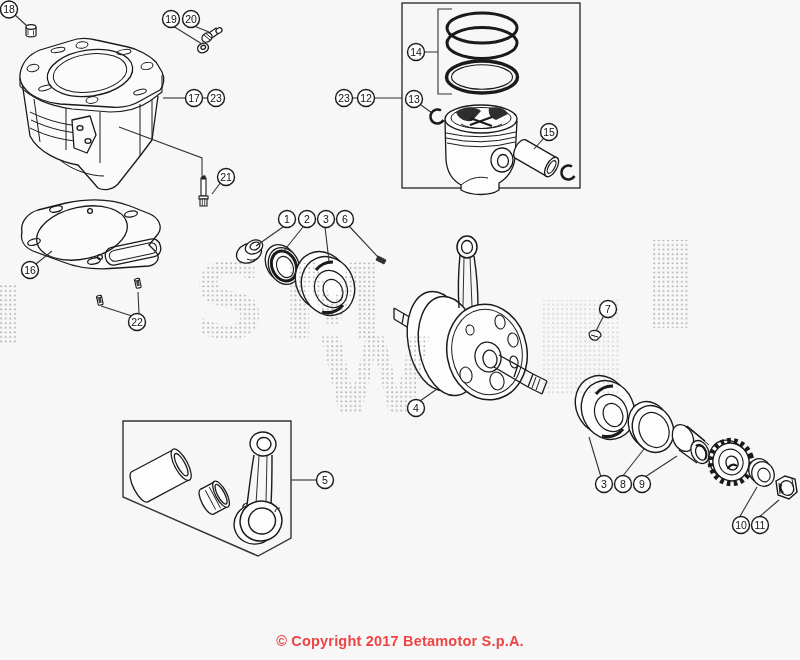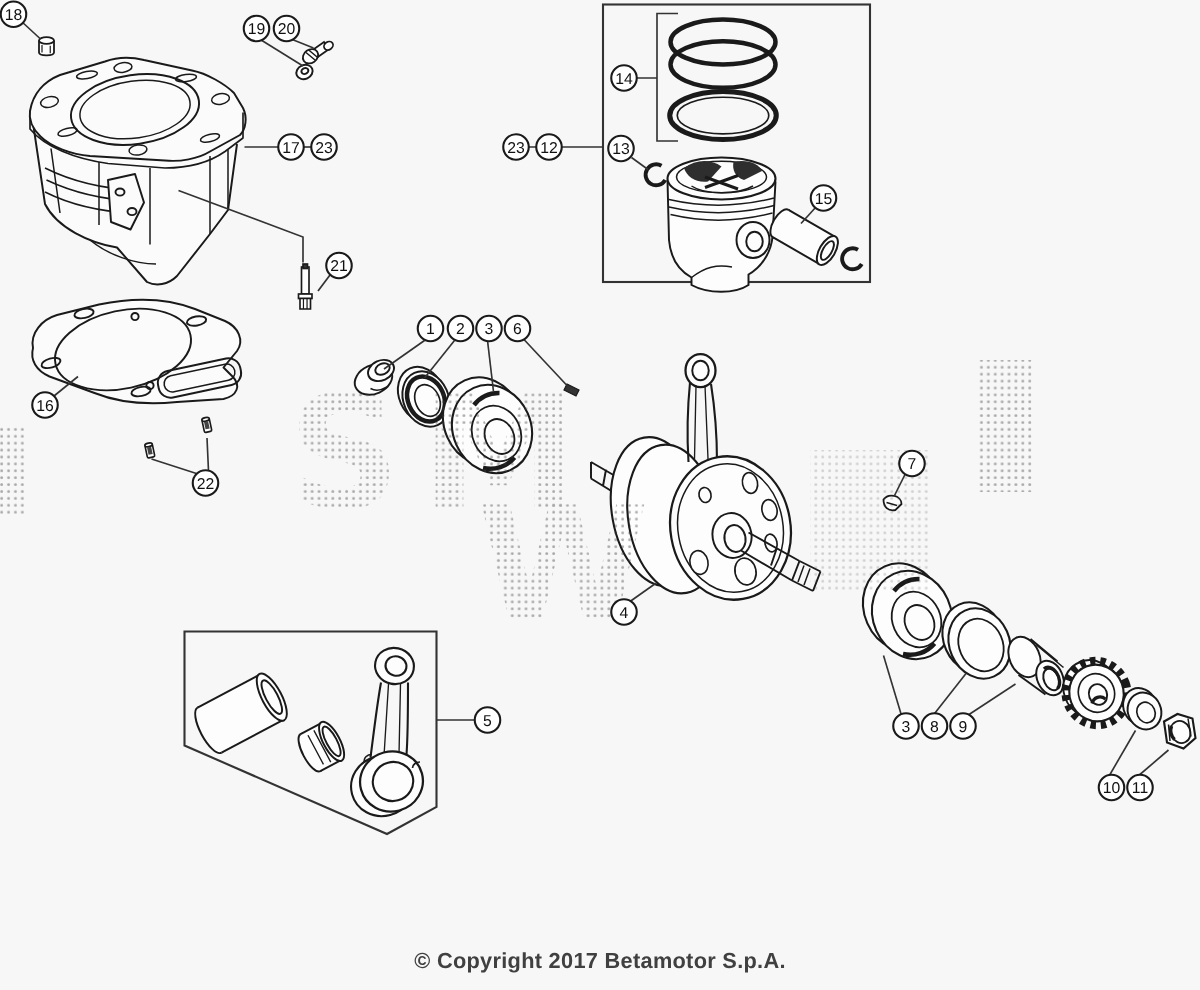--- a/index.html
+++ b/index.html
@@ -1,21 +1,21 @@
 <!DOCTYPE html>
 <html><head>
 <meta charset="utf-8">
 <style>
   html,body{margin:0;padding:0;}
   body{font-family:"Liberation Sans",sans-serif;background:#e9e9e9;}
   #stage{position:relative;width:800px;height:660px;background:#f7f7f7;overflow:hidden;}
   #art{position:absolute;left:0;top:0;}
   .copyright{
     position:absolute;left:0;top:633px;width:800px;text-align:center;
-    font-size:14.5px;font-weight:bold;color:#404040;letter-spacing:.2px;
+    font-size:14.5px;font-weight:bold;color:#ef4444;letter-spacing:.2px;
   }
   svg text.callout-num{
     font-family:"Liberation Sans",sans-serif;font-size:10.5px;fill:#111;
     text-anchor:middle;
   }
   svg text.wm{
     font-family:"DejaVu Sans",sans-serif;font-weight:bold;
   }
 </style>
 </head>

